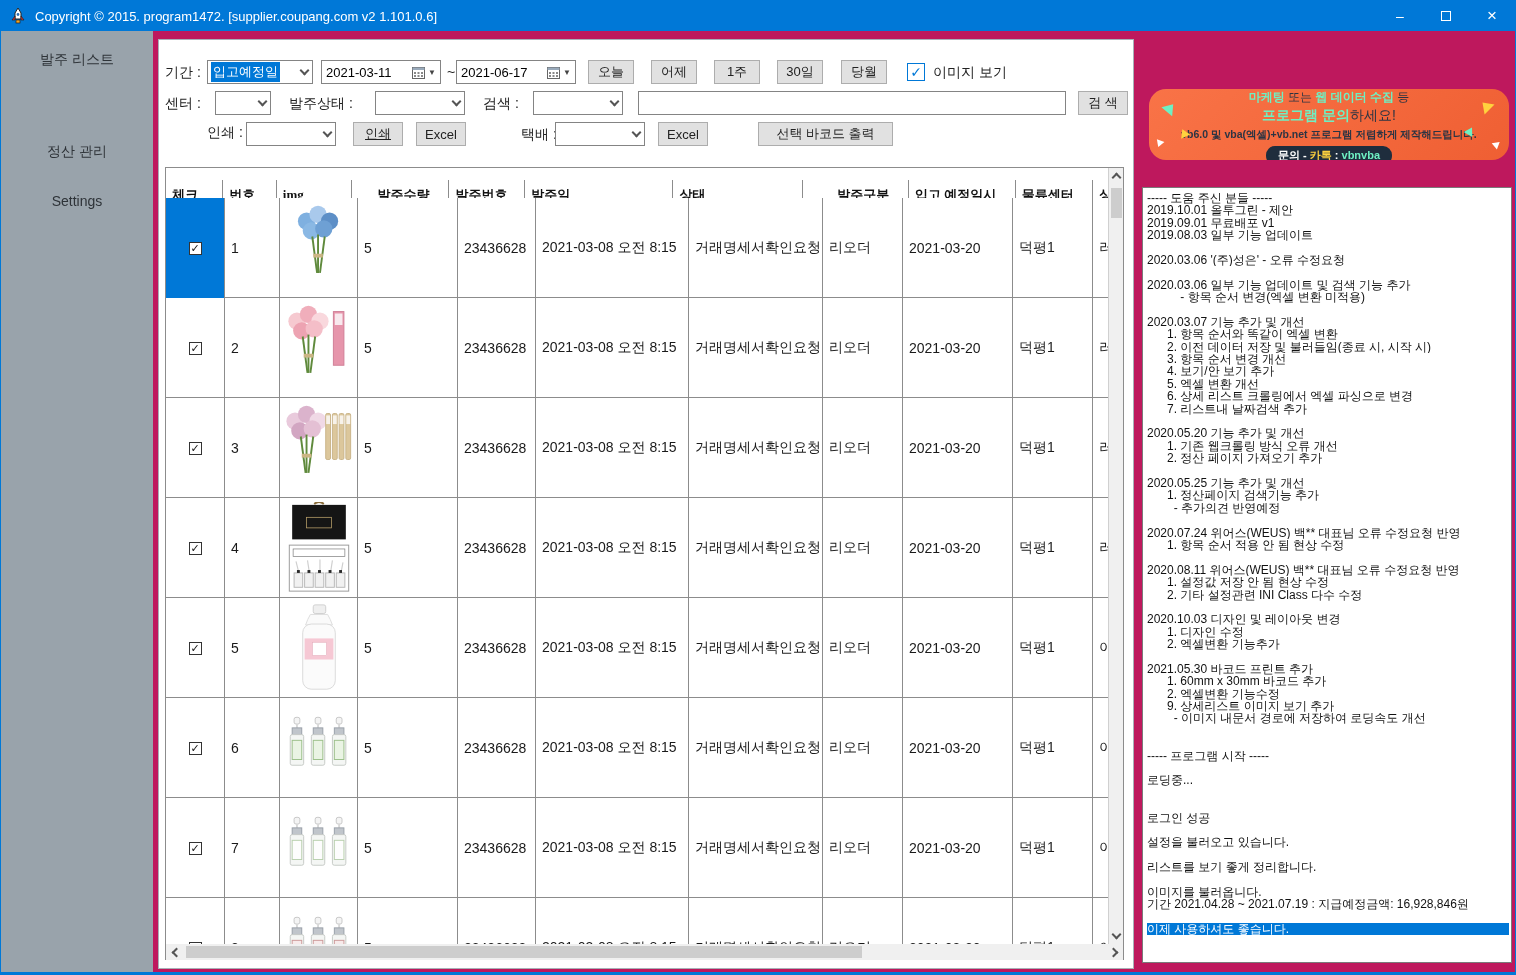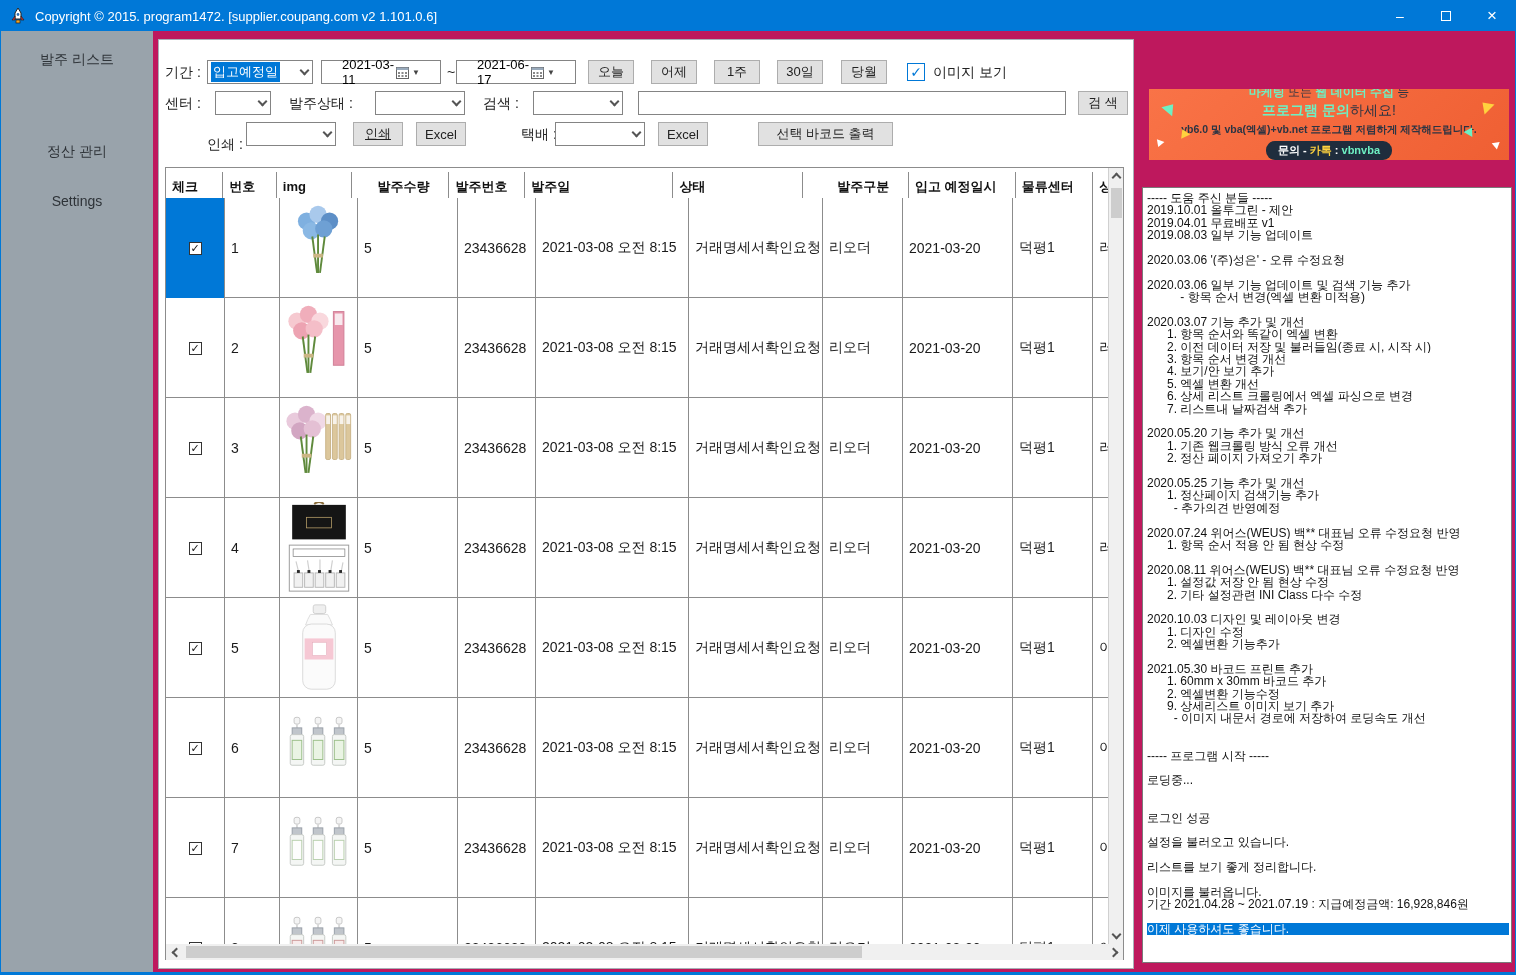--- a/index.html
+++ b/index.html
@@ -26,42 +26,42 @@
 
   
   .main { position:absolute; left:157px; top:38px; width:976px; height:930px;
           background:#fff; border:1px solid #a9b0b8; }
   .lbl { position:absolute; height:24px; line-height:24px; font-size:14px; color:#222; }
   .combo { position:absolute; height:24px; background:#fff; border:1px solid #848484;
            display:flex; align-items:center; font-size:13px; padding-left:3px; }
   .combo .sel { background:#0078d7; color:#fff; padding:1px 2px; }
   .combo .chev-box { margin-left:auto; width:16px; display:flex; justify-content:center; }
   .datebox { position:absolute; height:24px; background:#fff; border:1px solid #848484;
-             display:flex; align-items:center; font-size:13px; padding:0 20px; }
+             display:flex; align-items:center; font-size:13px; padding:0 4px; }
   .datebox .dtext { flex:1; }
   .wbtn { position:absolute; height:24px; background:#e1e1e1; border:1px solid #adadad;
           font-size:13px; color:#222; display:flex; align-items:center; justify-content:center;
           font-family:inherit; }
   .chk { position:absolute; width:18px; height:18px; background:#fff; border:1px solid #0078d7;
          color:#0078d7; font-size:14px; font-weight:bold; text-align:center; line-height:16px; }
   .tinput { position:absolute; height:24px; border:1px solid #848484; background:#fff;
             font-size:13px; padding:0 4px; font-family:inherit; }
 
   .chevron { width:7px; height:7px; border-right:2px solid #555; border-bottom:2px solid #555;
              display:inline-block; }
   .c-down { transform:rotate(45deg); margin-top:-3px; }
   .c-up { transform:rotate(-135deg); margin-top:3px; }
   .c-left { transform:rotate(135deg); margin-left:3px; }
   .c-right { transform:rotate(-45deg); margin-right:3px; }
 
   
   .table-wrap { position:absolute; left:6px; top:127px; width:959px; height:793px;
                 border:1px solid #8c8c8c; background:#fff; }
-  .thead { position:absolute; left:0; top:4px; width:943px; height:30px; display:flex;
-           border-bottom:1px solid #8c8c8c; background:#fff; }
+  .thead { position:absolute; left:0; top:12px; width:943px; height:30px; display:flex;
+           border-bottom:1px solid #8c8c8c; background:#fff;font-family:Liberation Serif, serif; }
   .th { height:30px; line-height:29px; font-size:13px; font-weight:bold; color:#111;
         padding-left:6px; border-right:1px solid #8c8c8c; overflow:hidden; white-space:nowrap; }
   .tbody { position:absolute; left:0; top:30px; width:943px; height:746px; overflow:hidden; }
   .tr { display:flex; height:100px; border-bottom:1px solid #8c8c8c; background:#fff; }
   .td { height:100px; border-right:1px solid #8c8c8c; font-size:14px; color:#1a1a1a;
         display:flex; align-items:center; padding-left:6px; overflow:hidden; white-space:nowrap; }
   .td.center { justify-content:center; padding-left:0; }
   .td.sel-blue { background:#0078d7; }
   .rowcb { width:13px; height:13px; background:#fff; border:1px solid #333; font-size:11px;
            line-height:11px; text-align:center; color:#111; font-weight:bold; }
@@ -74,22 +74,22 @@
           justify-content:center; }
   .sbtn .chevron { border-color:#555; }
   .hscroll { position:absolute; left:0; top:776px; width:957px; height:16px; background:#f0f0f0; }
   .hthumb { position:absolute; left:20px; top:2px; width:676px; height:12px; background:#cdcdcd; }
   .hbtn { position:absolute; width:17px; height:16px; display:flex; align-items:center;
           justify-content:center; }
 
   
   .banner { position:absolute; left:1148px; top:88px; width:360px; height:71px;
             background:linear-gradient(135deg,#f97347,#ef5f33); overflow:hidden;
-            display:flex; flex-direction:column; align-items:center; justify-content:flex-end;
-            color:#2c3443; }
+            display:flex; flex-direction:column; align-items:center; justify-content:space-between;
+            color:#2c3443;border-radius:17px; }
   .banner .b1 { font-size:12px; }
   .banner .b2 { font-size:14px; margin-top:1px; }
   .banner .b3 { font-size:10.5px; margin-top:3px; font-weight:bold; }
   .mint { color:#6ef0c3; font-weight:bold; }
   .b-pill { margin-top:4px; background:#1f2d3d; color:#fff; border-radius:9px; font-size:11px;
             font-weight:bold; padding:2px 12px; }
   .b-pill .yellow { color:#ffd23e; }
   .b-pill .mint { font-weight:bold; }
   .spark { position:absolute; width:0; height:0; }
 
@@ -197,21 +197,21 @@
     <span class="lbl" style="left:324px; top:51px;">검색 :</span>
     <div class="combo" style="left:374px; top:51px; width:90px;">
       <span></span>
       <span class="chev-box">
           <span class="chevron c-down"></span>
         </span>
     </div>
     <input class="tinput" style="left: 479px; top: 51px; width: 428px;" value="">
     <button class="wbtn" style="left:919px; top:51px; width:50px;">검 색</button>
 
-    <span class="lbl" style="left:48px; top:92px;">인쇄 :</span>
+    <span class="lbl" style="left:48px; top:80px;">인쇄 :</span>
     <div class="combo" style="left:87px; top:82px; width:90px;">
       <span></span>
       <span class="chev-box">
           <span class="chevron c-down"></span>
         </span>
     </div>
     <button class="wbtn" style="left:194px; top:82px; width:50px;text-decoration:underline;">인쇄</button>
     <button class="wbtn" style="left:257px; top:82px; width:50px;">Excel</button>
     <span class="lbl" style="left:362px; top:82px;">택배 :</span>
     <div class="combo" style="left:396px; top:82px; width:90px;">
@@ -535,21 +535,21 @@
     <span class="spark" style="right:10px;top:52px;border-left:4px solid transparent;border-right:4px solid transparent;border-bottom:7px solid #fff;transform:rotate(-70deg);"></span>
     <div class="b1"><span class="mint">마케팅</span><span> 또는 </span><span class="mint">웹 데이터 수집</span><span> 등</span></div>
     <div class="b2"><span class="mint">프로그램 문의</span><span>하세요!</span></div>
     <div class="b3">vb6.0 및 vba(엑셀)+vb.net 프로그램 저렴하게 제작해드립니다.</div>
     <div class="b-pill"><span>문의 - </span><span class="yellow">카톡</span><span> : </span><span class="mint">vbnvba</span></div>
   </div>
 
   <div class="logbox" id="logbox">
       <div class="logline">----- 도움 주신 분들 -----</div>
       <div class="logline">2019.10.01 올투그린 - 제안</div>
-      <div class="logline">2019.04.01 무료배포 v1</div>
+      <div class="logline">2019.09.01 무료배포 v1</div>
       <div class="logline">2019.08.03 일부 기능 업데이트</div>
       <div class="logline"></div>
       <div class="logline">2020.03.06 '(주)성은' - 오류 수정요청</div>
       <div class="logline"></div>
       <div class="logline">2020.03.06 일부 기능 업데이트 및 검색 기능 추가</div>
       <div class="logline">          - 항목 순서 변경(엑셀 변환 미적용)</div>
       <div class="logline"></div>
       <div class="logline">2020.03.07 기능 추가 및 개선</div>
       <div class="logline">      1. 항목 순서와 똑같이 엑셀 변환</div>
       <div class="logline">      2. 이전 데이터 저장 및 불러들임(종료 시, 시작 시)</div>

